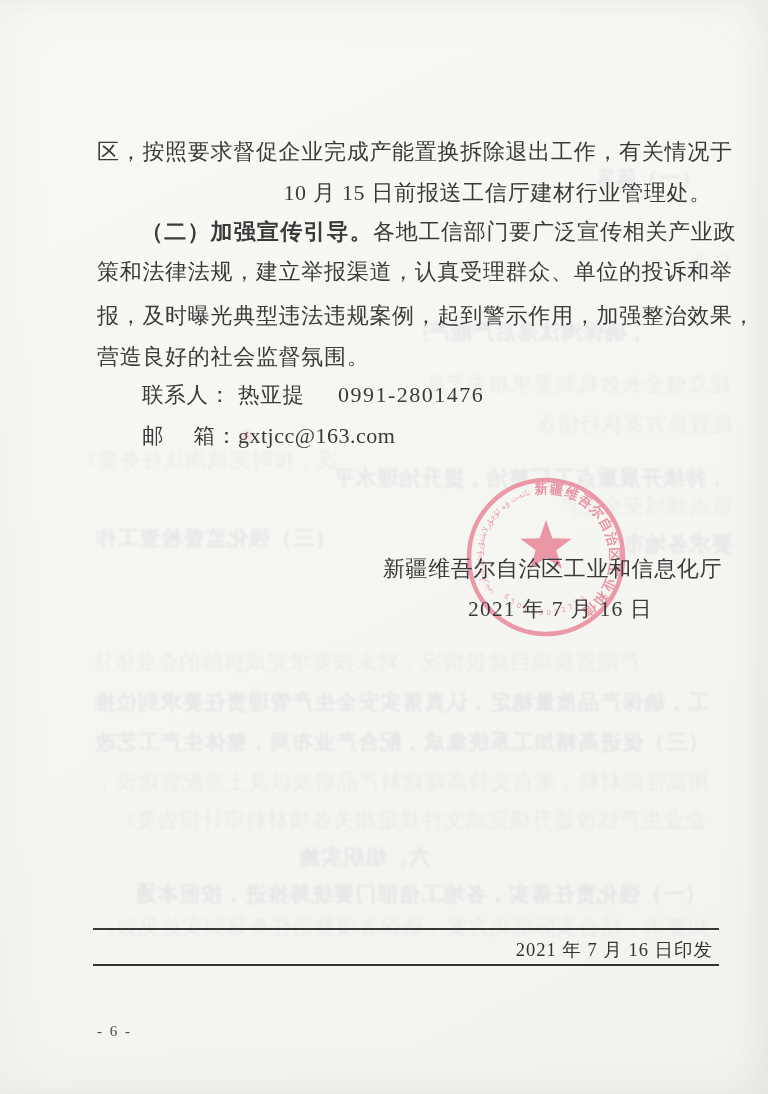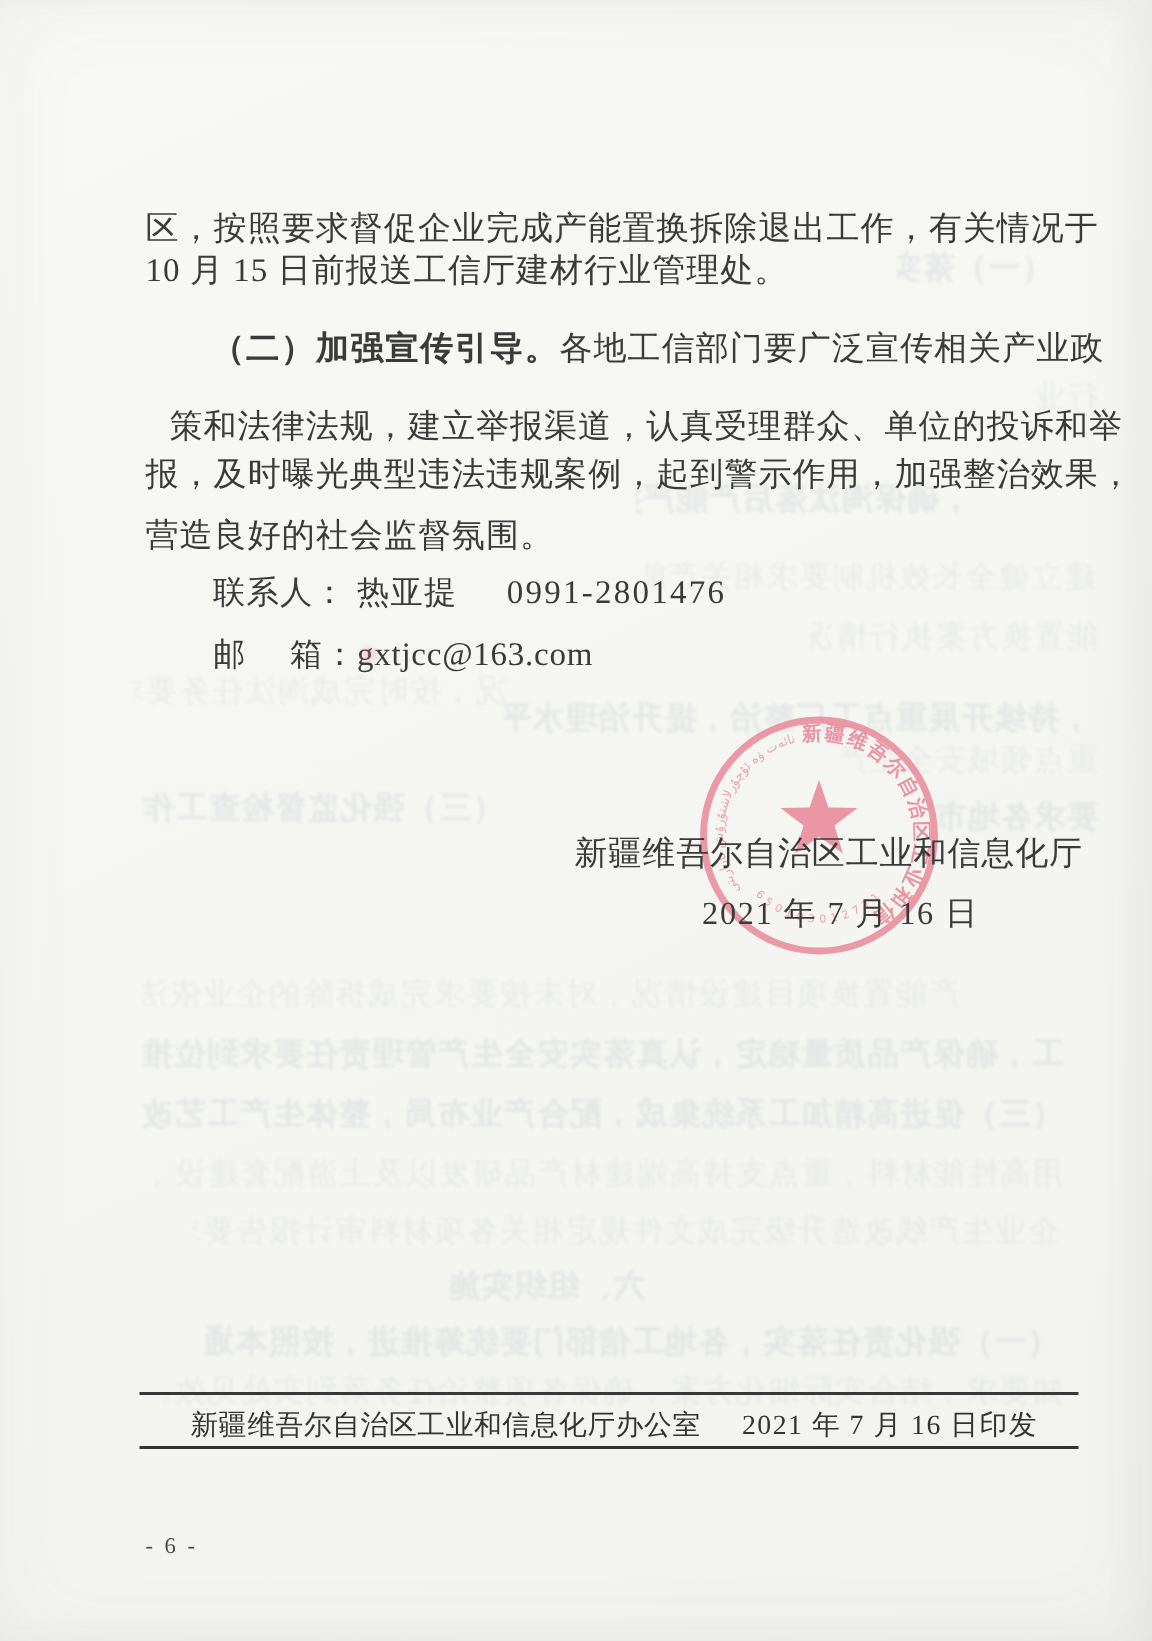--- a/index.html
+++ b/index.html
@@ -18,22 +18,22 @@
     height:26px;font-size:21px;letter-spacing:1px;color:#5f6e8d;
     opacity:.075;filter:blur(1.2px);transform:scaleX(-1);
     font-family:"Liberation Serif","DejaVu Serif",serif;
   }
   .bleedline.bold{font-weight:bold;opacity:.10;}
   
   .bl{
     position:absolute;left:97px;width:615px;margin:0;
     font-size:22px;line-height:27px;letter-spacing:.7px;white-space:nowrap;
   }
-  .l1{top:138px;} .l2{top:166px;} .l3{top:220px;left:141px;width:571px;font-family:Liberation Mono, monospace;}
-  .l4{top:270px;margin-left:16px;} .l5{top:302px;} .l6{top:343px;}
+  .l1{top:138px;} .l2{top:179px;text-align:right;} .l3{top:220px;left:141px;width:571px;font-family:Liberation Mono, monospace;}
+  .l4{top:258px;} .l5{top:302px;} .l6{top:343px;}
   .lead{font-weight:bold;letter-spacing:1.2px;}
   
   .contact{position:absolute;left:142px;top:380px;}
   .crow{position:relative;height:41px;font-size:21.5px;letter-spacing:.8px;white-space:nowrap;font-family:Liberation Serif, serif;}
   .clabel{display:inline-block;width:96px;}
   .elabel{display:inline-flex;width:96px;justify-content:space-between;}
   .cphone{margin-left:33px;font-size:22px;letter-spacing:1.5px;}
   .cemail{font-size:22px;letter-spacing:.5px;}
   .smudge{position:absolute;left:96px;top:8px;width:16px;height:14px;border-radius:50%;
     background:radial-gradient(circle,rgba(232,127,146,.35),rgba(232,127,146,0) 70%);filter:blur(1px);}
@@ -43,21 +43,21 @@
   .stamp .arc-cn{font-family:"Liberation Serif","DejaVu Serif",serif;font-weight:bold;font-size:13.2px;letter-spacing:1.4px;}
   .stamp .arc-ug{font-family:"DejaVu Sans",sans-serif;font-size:8.6px;letter-spacing:.4px;}
   .stamp .arc-num{font-family:"DejaVu Sans",sans-serif;font-size:7.2px;letter-spacing:3.4px;}
   
   .sig-org{position:absolute;left:383px;top:554px;font-size:22px;letter-spacing:.6px;white-space:nowrap;z-index:5;}
   .sig-date{position:absolute;left:468px;top:594px;font-size:21.5px;letter-spacing:1.2px;white-space:nowrap;z-index:5;}
   
   .footer{position:absolute;left:93px;top:928px;width:626px;height:34px;
     border-top:2px solid #383838;border-bottom:2.4px solid #333;}
   .f-office{position:absolute;left:34px;top:7px;font-size:18.5px;letter-spacing:.4px;white-space:nowrap;color:#333;}
-  .f-date{position:absolute;right:27px;top:7px;font-size:18.5px;letter-spacing:1px;white-space:nowrap;color:#333;}
+  .f-date{position:absolute;right:6px;top:7px;font-size:18.5px;letter-spacing:1px;white-space:nowrap;color:#333;}
   
   .pagenum{position:absolute;left:97px;top:1023px;font-size:15px;letter-spacing:2px;color:#4a4a4a;}
 </style>
 </head>
 <body>
 
 <div class="page">
 
   <div id="bleed">
       <span class="bleedline bold" style="left: 598px; top: 164px; width: 104px;">（一）落实责任</span>
@@ -117,19 +117,18 @@
     </text>
     <text class="arc-num" fill="#e87f92" opacity="0.8">
       <textPath href="#arcNUM" startOffset="8">650103012771</textPath>
     </text>
   </svg>
 
   <div class="sig-org">新疆维吾尔自治区工业和信息化厅</div>
   <div class="sig-date">2021 年 7 月 16 日</div>
 
   <div class="footer">
-    <span class="f-office">新疆维吾尔自治区工业和信息化厅办公室</span>
     <span class="f-date">2021 年 7 月 16 日印发</span>
   </div>
 
   <div class="pagenum">- 6 -</div>
 
 </div>
 
 </body></html>

